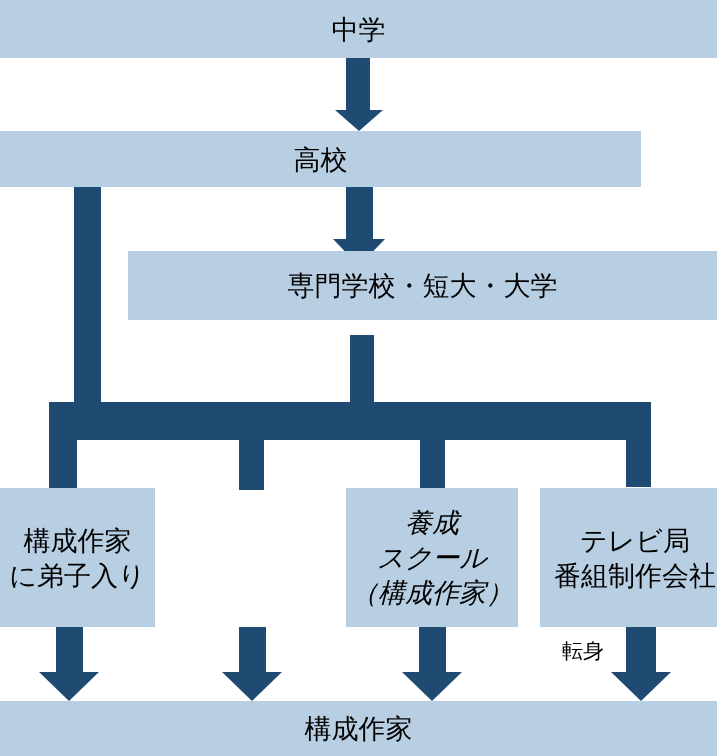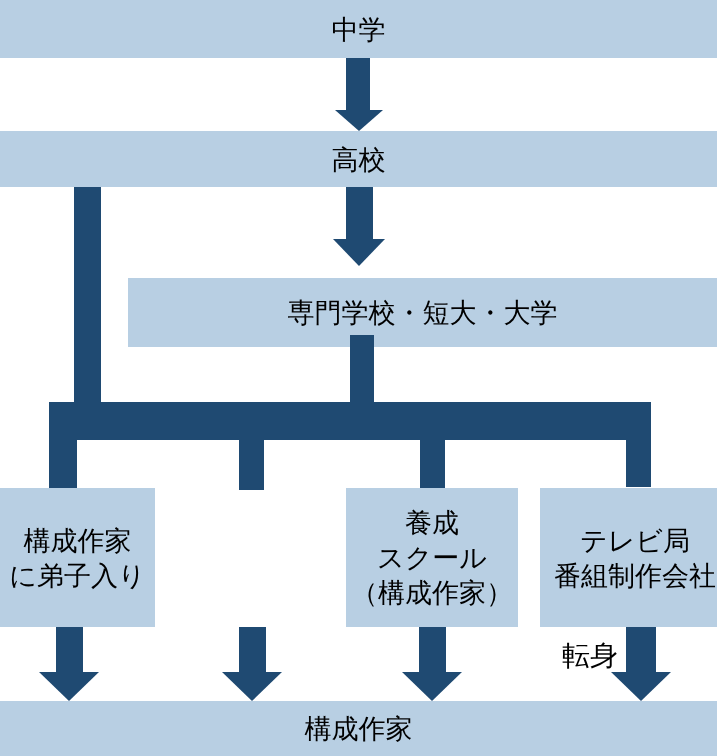--- a/index.html
+++ b/index.html
@@ -1,61 +1,61 @@
 <!DOCTYPE html>
 <html><head>
 <meta charset="utf-8">
 <style>
   html,body{margin:0;padding:0;background:#fff;}
   #stage{position:relative;width:717px;height:756px;overflow:hidden;background:#fff;font-family:"DejaVu Sans","Liberation Sans",sans-serif;color:#000;}
   .box{position:absolute;background:#b8cfe3;display:flex;align-items:center;justify-content:center;text-align:center;font-size:27px;line-height:35px;}
   .bar{position:absolute;background:#1f4a72;}
   .head{position:absolute;width:0;height:0;border-left-style:solid;border-right-style:solid;border-top-style:solid;border-left-color:transparent;border-right-color:transparent;border-top-color:#1f4a72;}
   .multiline{white-space:pre-line;}
-  .note{position:absolute;font-size:28px;}
+  .note{position:absolute;font-size:21px;}
 </style>
 </head>
 <body>
 
 <div id="stage">
 
   <div class="box" style="left:0;top:0;width:717px;height:58px;">
     <span>中学</span>
   </div>
 
   <div class="bar" style="left:346px;top:58px;width:24px;height:52px;"></div>
   <div class="head" style="left:335px;top:110px;border-left-width:24px;border-right-width:24px;border-top-width:21px;"></div>
 
-  <div class="box" style="left:0;top:131px;width:717px;height:56px;">
+  <div class="box" style="left:0;top:131px;width:641px;height:56px;">
     <span>高校</span>
   </div>
 
   <div class="bar" style="left:74px;top:187px;width:27px;height:216px;"></div>
 
   <div class="bar" style="left:346px;top:187px;width:27px;height:52px;"></div>
   <div class="head" style="left:333px;top:239px;border-left-width:26px;border-right-width:26px;border-top-width:27px;"></div>
 
-  <div class="box" style="left:128px;top:278px;width:589px;height:69px;">
+  <div class="box" style="left:128px;top:251px;width:589px;height:69px;">
     <span>専門学校・短大・大学</span>
   </div>
 
   <div class="bar" style="left:350px;top:335px;width:24px;height:84px;"></div>
 
   <div class="bar" style="left:49px;top:402px;width:602px;height:38px;"></div>
 
   <div class="bar" style="left:49px;top:406px;width:28px;height:82px;"></div>
   <div class="bar" style="left:239px;top:428px;width:25px;height:62px;"></div>
   <div class="bar" style="left:420px;top:426px;width:25px;height:62px;"></div>
   <div class="bar" style="left:626px;top:404px;width:25px;height:83px;"></div>
 
   <div class="box multiline" style="left:0;top:488px;width:155px;height:139px;">
     <span>構成作家
 に弟子入り</span>
   </div>
-  <div class="box multiline" style="left:346px;top:488px;width:172px;height:139px;">
+  <div class="box multiline" style="left:346px;top:488px;width:172px;height:139px;font-style:italic;">
     <span>養成
 スクール
 （構成作家）</span>
   </div>
   <div class="box multiline" style="left:540px;top:488px;width:190px;height:139px;">
     <span>テレビ局
 番組制作会社</span>
   </div>
 
   <div class="bar" style="left:56px;top:627px;width:27px;height:45px;"></div>

